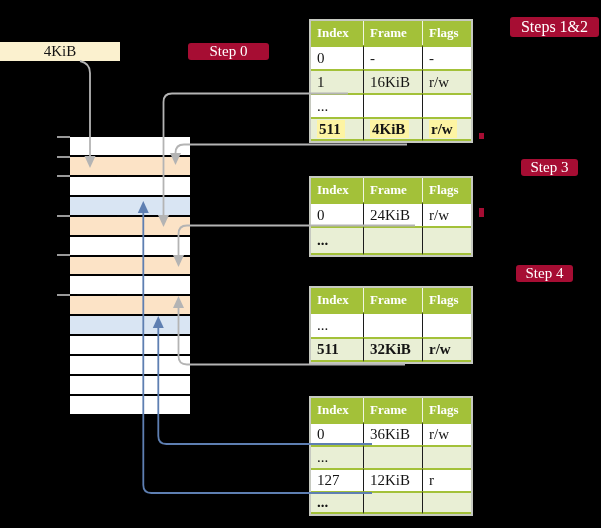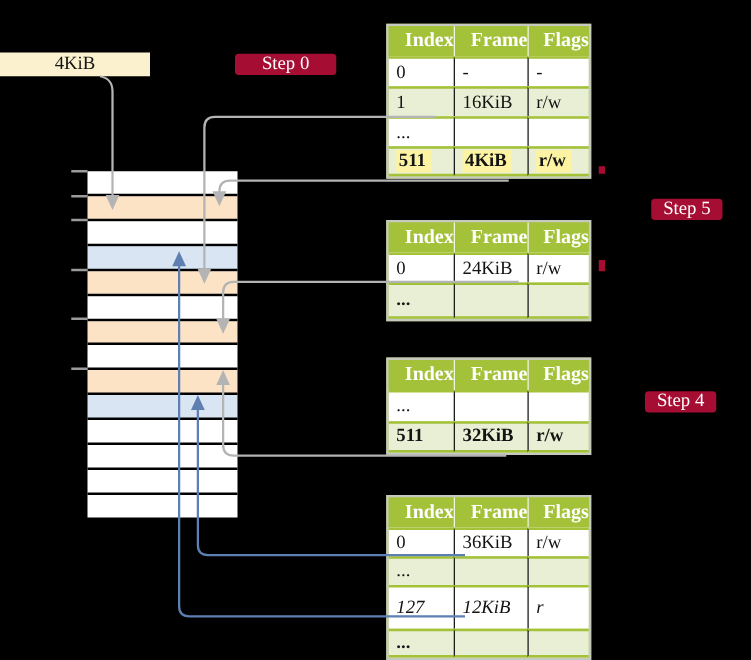--- a/index.html
+++ b/index.html
@@ -13,41 +13,41 @@
     background:var(--label-cream); color:#141414; font-size:15px;
     line-height:19px; text-align:center;
   }
   .steplabel {
     position:absolute; background:var(--accent-red); color:#fff;
     font-size:15px; text-align:center; border-radius:3px;
   }
   #step0   { left:188px; top:43px;  width:81px; height:17px; line-height:17px; }
   #steps12 { left:510px; top:17px;  width:89px; height:20px; line-height:20px; font-size:16px; }
   #step3   { left:521px; top:159px; width:57px; height:17px; line-height:17px; }
-  #step4   { left:516px; top:265px; width:57px; height:17px; line-height:17px;margin-top:48px; }
+  #step4   { left:516px; top:265px; width:57px; height:17px; line-height:17px; }
   
   #memcol {
     position:absolute; left:70px; top:137px; width:120px; height:277px;
     display:flex; flex-direction:column; background:#000;
   }
   .mrow { flex:1 1 0; border-bottom:2px solid #000; }
   .mrow:last-child { border-bottom:none; }
   .mrow.free        { background:#ffffff; }
   .mrow.page-table  { background:var(--frame-orange); }
   .mrow.mapped-page { background:var(--frame-blue); }
   .tick { position:absolute; left:57px; width:13px; height:2px; background:#9a9a9a; }
   
   .ptable {
     position:absolute; border-collapse:separate; border-spacing:0;
     border:2px solid #c6c9c0; background:var(--table-header-green);
     table-layout:fixed;
   }
   .ptable th {
     background:var(--table-header-green); color:#fff; font-weight:bold;
-    font-size:16px; text-align:right; padding:0 0 0 6px;
+    font-size:13px; text-align:left; padding:0 0 0 6px;
   }
   .ptable th + th { border-left:1px solid rgba(255,255,255,0.85); }
   .ptable td {
     font-size:15px; color:#141414; padding:0 0 0 6px;
     border-top:2px solid var(--table-header-green); background:#fff;
   }
   .ptable td + td { border-left:1.5px solid #1c1c1c; }
   .ptable tr.shade-green td { background:var(--table-row-green); }
   .ptable tbody tr:last-child td { border-bottom:2px solid var(--table-header-green);font-weight:bold; }
   .hl { background:var(--highlight-yellow); padding:1px 4px 1px 2px; }
@@ -56,21 +56,22 @@
   .reddash { position:absolute; background:var(--accent-red); }
 </style>
 </head>
 <body>
 
 <div id="stage">
 
   <div id="pagesize">4KiB</div>
 
   <div id="step0" class="steplabel">Step 0</div>
-  <div id="step3" class="steplabel">Step 5</div>
+  <div id="steps12" class="steplabel">Steps 1&amp;2</div>
+  <div id="step3" class="steplabel">Step 3</div>
   <div id="step4" class="steplabel">Step 4</div>
 
   <div id="memcol">
       <div class="mrow free"></div>
       <div class="mrow page-table"></div>
       <div class="mrow free"></div>
       <div class="mrow mapped-page"></div>
       <div class="mrow page-table"></div>
       <div class="mrow free"></div>
       <div class="mrow page-table"></div>
@@ -197,21 +198,21 @@
           <tr class="shade-white" style="height: 23px;">
             <td>0</td>
             <td>36KiB</td>
             <td>r/w</td>
           </tr>
           <tr class="shade-green" style="height: 23px;">
             <td>...</td>
             <td></td>
             <td></td>
           </tr>
-          <tr class="shade-white" style="height: 35px; font-style: italic;">
+          <tr class="shade-white" style="height: 23px;">
             <td>127</td>
             <td>12KiB</td>
             <td>r</td>
           </tr>
           <tr class="shade-green" style="height: 23px;">
             <td>...</td>
             <td></td>
             <td></td>
           </tr>
         </tbody>

